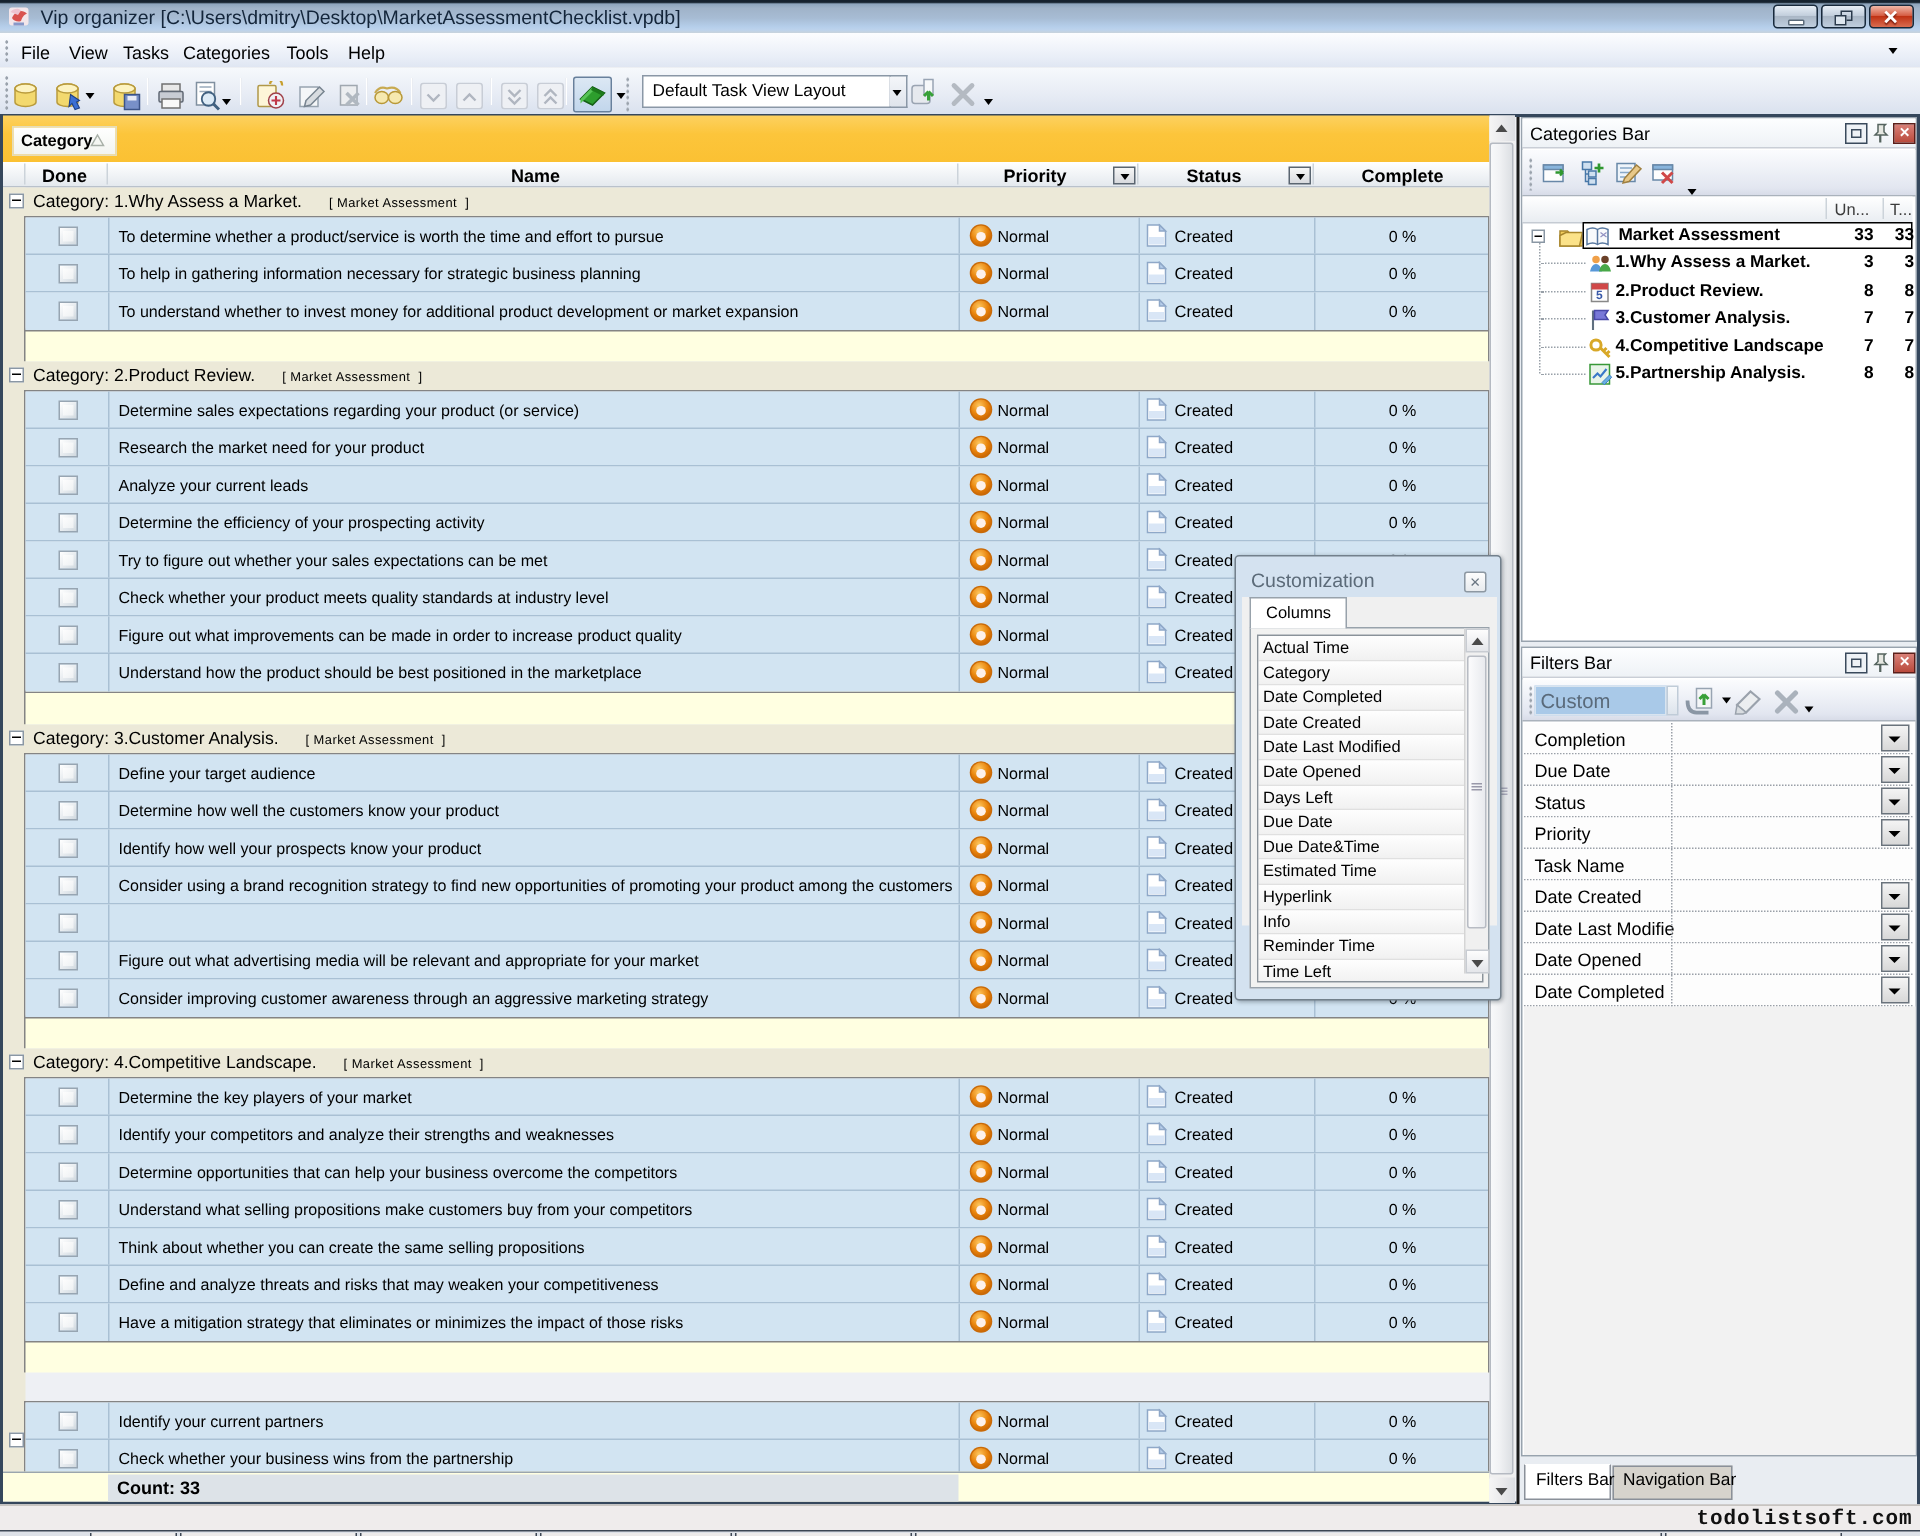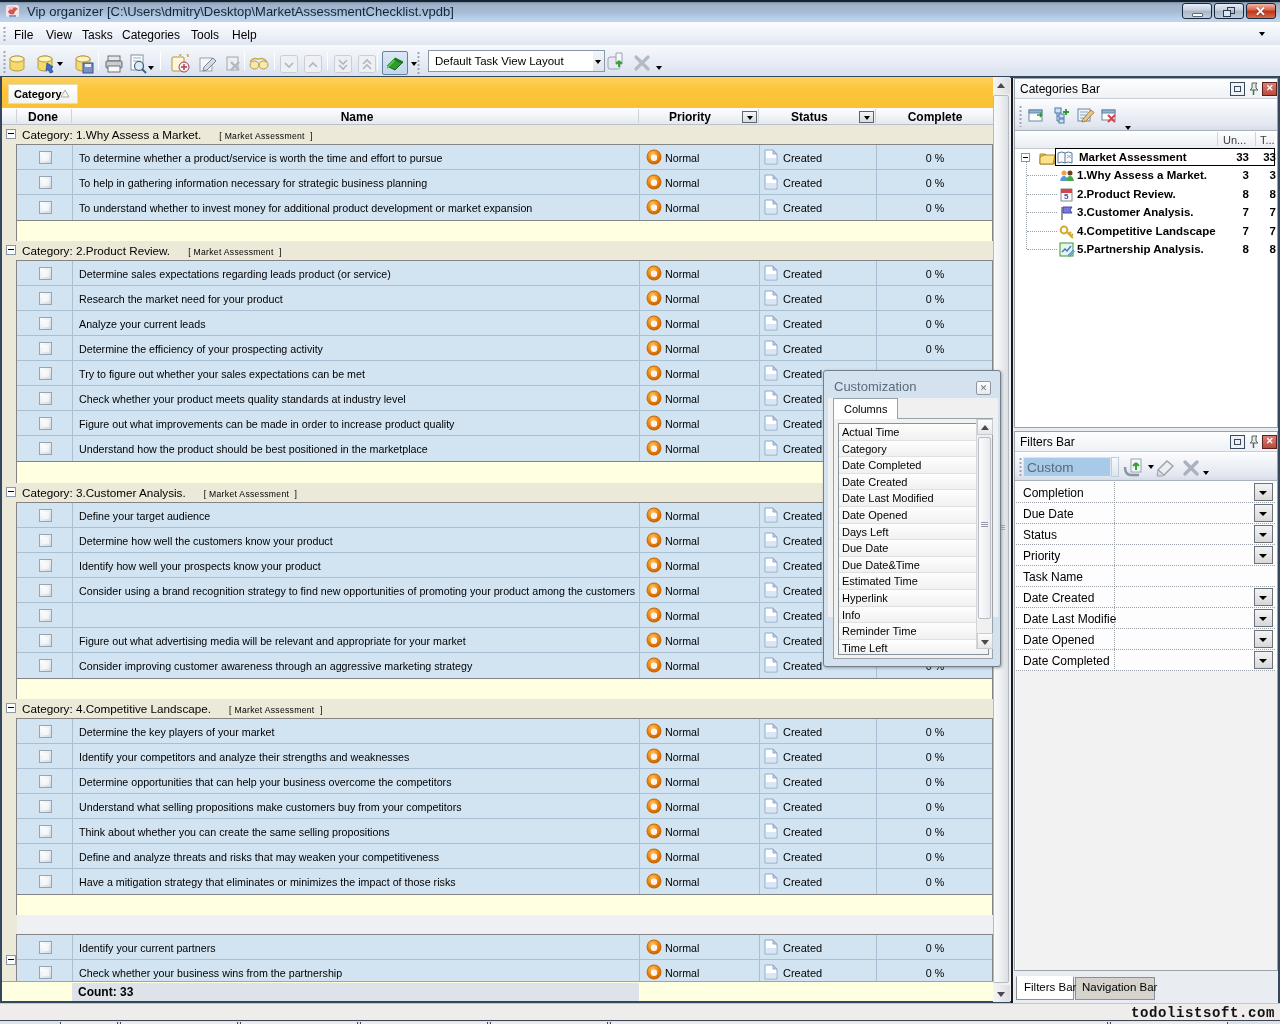--- a/index.html
+++ b/index.html
@@ -348,21 +348,21 @@
     <div class="expbox"></div>
     <span class="txt">Category: 2.Product Review.<span style="font-size:8.6px;padding-left:18px;letter-spacing:0.3px;">[ Market Assessment&nbsp; ]</span></span>
   </div>
 <div class="abs taskblock" style="top:260px;">
 <div class="trow">
       <div class="vline" style="left:55px;"></div>
       <div class="vline" style="left:622px;"></div>
       <div class="vline" style="left:742px;"></div>
       <div class="vline" style="left:859px;"></div>
       <div class="cb"></div>
-      <span class="tname">Determine sales expectations regarding leads product (or service)</span>
+      <span class="tname">Determine sales expectations regarding your product (or service)</span>
       <svg class="abs" style="left:629px;top:4px;" width="16" height="16" viewBox="0 0 16 16">
         <defs>
           <radialGradient id="pg" cx="0.4" cy="0.3" r="0.9">
             <stop offset="0" stop-color="#fdc65e"></stop>
             <stop offset="0.5" stop-color="#e8820a"></stop>
             <stop offset="1" stop-color="#b85600"></stop>
           </radialGradient>
         </defs>
         <circle cx="8" cy="8" r="7.5" fill="#c96a08"></circle>
         <circle cx="8" cy="8" r="6.6" fill="url(#pg)"></circle>

